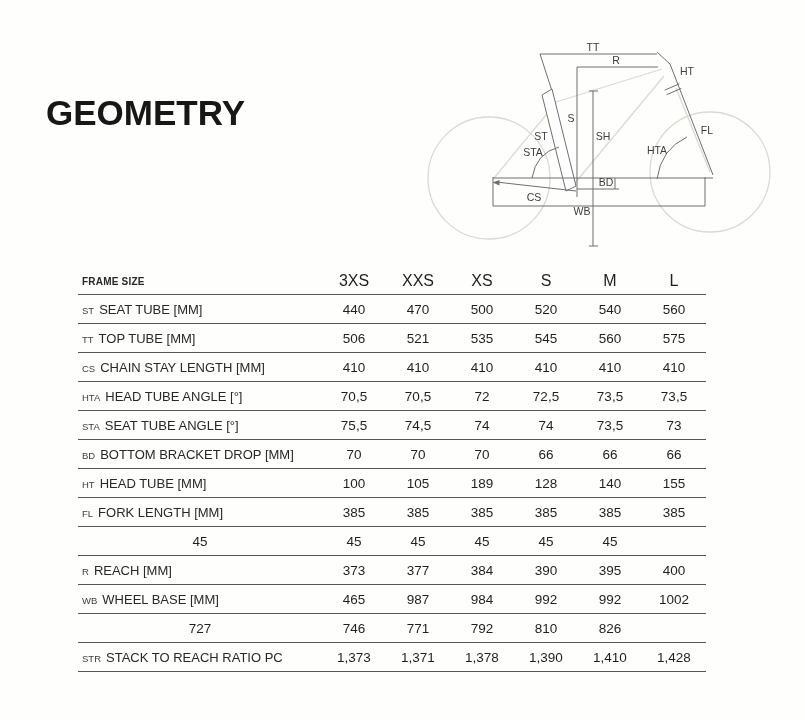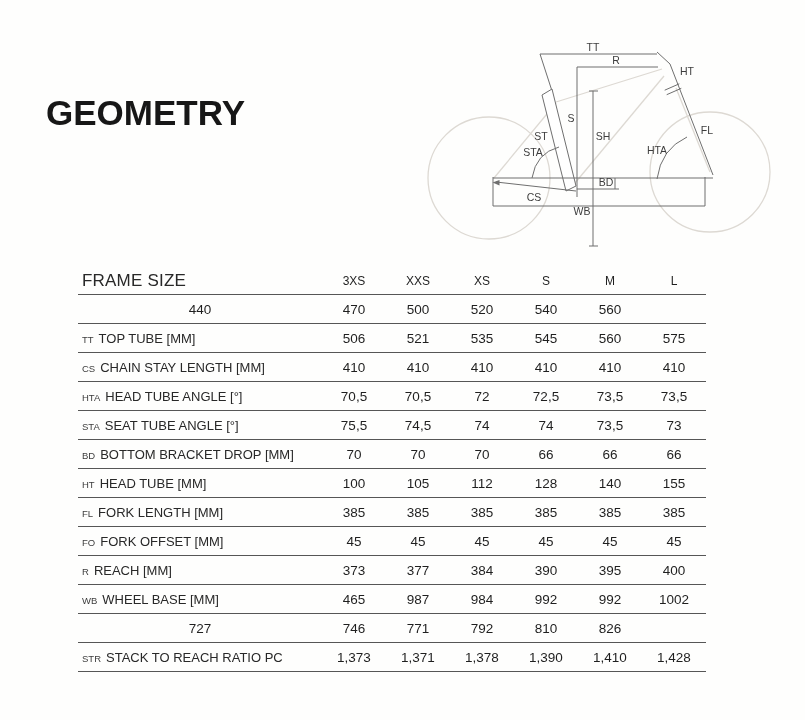--- a/index.html
+++ b/index.html
@@ -12,22 +12,22 @@
   .faint{stroke:#ddd9d3;stroke-width:1.3;fill:none;}
   .tube{fill:#ffffff;stroke:#6f6f6f;stroke-width:1;}
   .dlabel{font-family:"Liberation Sans",sans-serif;font-size:10.5px;fill:#3d3d3d;text-anchor:middle;}
 
   .gtable{position:absolute;left:78px;top:268px;width:628px;}
   .trow{display:grid;grid-template-columns:244px repeat(6,64px);align-items:center;height:28px;border-bottom:1px solid #565656;}
   .thead{height:26px;}
   .tlabel{padding-left:4px;font-size:13px;color:#282828;white-space:nowrap;}
   .abbr{font-size:9.5px;color:#3c3c3c;margin-right:5px;}
   .tcell{text-align:center;font-size:13.5px;color:#1f1f1f;}
-  .thead .tlabel{font-size:17px;letter-spacing:0.2px;}
-  .thead .tcell{font-size:12px;}
+  .thead .tlabel{font-size:10px;letter-spacing:0.2px;font-weight:bold;}
+  .thead .tcell{font-size:16px;}
 </style>
 </head>
 <body>
 
 <div class="page">
 
   <div class="title">
     <div>GEOMETRY</div>
   </div>
 
@@ -84,20 +84,23 @@
       <div class="tlabel">FRAME SIZE</div>
       <div class="tcell">3XS</div>
       <div class="tcell">XXS</div>
       <div class="tcell">XS</div>
       <div class="tcell">S</div>
       <div class="tcell">M</div>
       <div class="tcell">L</div>
     </div>
     <div id="tbody">
         <div class="trow">
+    <div class="tlabel">
+      <span class="abbr">ST</span><span class="lname">SEAT TUBE [MM]</span>
+    </div>
   <div class="tcell">440</div>
           <div class="tcell">470</div>
           <div class="tcell">500</div>
           <div class="tcell">520</div>
           <div class="tcell">540</div>
           <div class="tcell">560</div>
         </div>
         <div class="trow">
     <div class="tlabel">
       <span class="abbr">TT</span><span class="lname">TOP TUBE [MM]</span>
@@ -152,40 +155,37 @@
           <div class="tcell">66</div>
           <div class="tcell">66</div>
           <div class="tcell">66</div>
         </div>
         <div class="trow">
     <div class="tlabel">
       <span class="abbr">HT</span><span class="lname">HEAD TUBE [MM]</span>
     </div>
   <div class="tcell">100</div>
           <div class="tcell">105</div>
-          <div class="tcell">112</div>
+          <div class="tcell">189</div>
           <div class="tcell">128</div>
           <div class="tcell">140</div>
           <div class="tcell">155</div>
         </div>
         <div class="trow">
     <div class="tlabel">
       <span class="abbr">FL</span><span class="lname">FORK LENGTH [MM]</span>
     </div>
   <div class="tcell">385</div>
           <div class="tcell">385</div>
           <div class="tcell">385</div>
           <div class="tcell">385</div>
           <div class="tcell">385</div>
           <div class="tcell">385</div>
         </div>
         <div class="trow">
-    <div class="tlabel">
-      <span class="abbr">FO</span><span class="lname">FORK OFFSET [MM]</span>
-    </div>
   <div class="tcell">45</div>
           <div class="tcell">45</div>
           <div class="tcell">45</div>
           <div class="tcell">45</div>
           <div class="tcell">45</div>
           <div class="tcell">45</div>
         </div>
         <div class="trow">
     <div class="tlabel">
       <span class="abbr">R</span><span class="lname">REACH [MM]</span>

